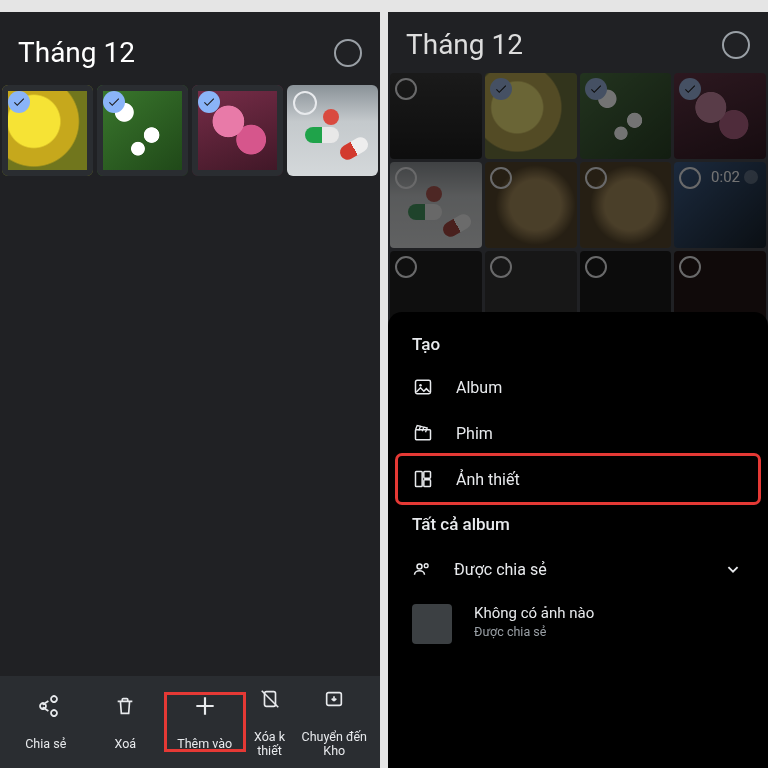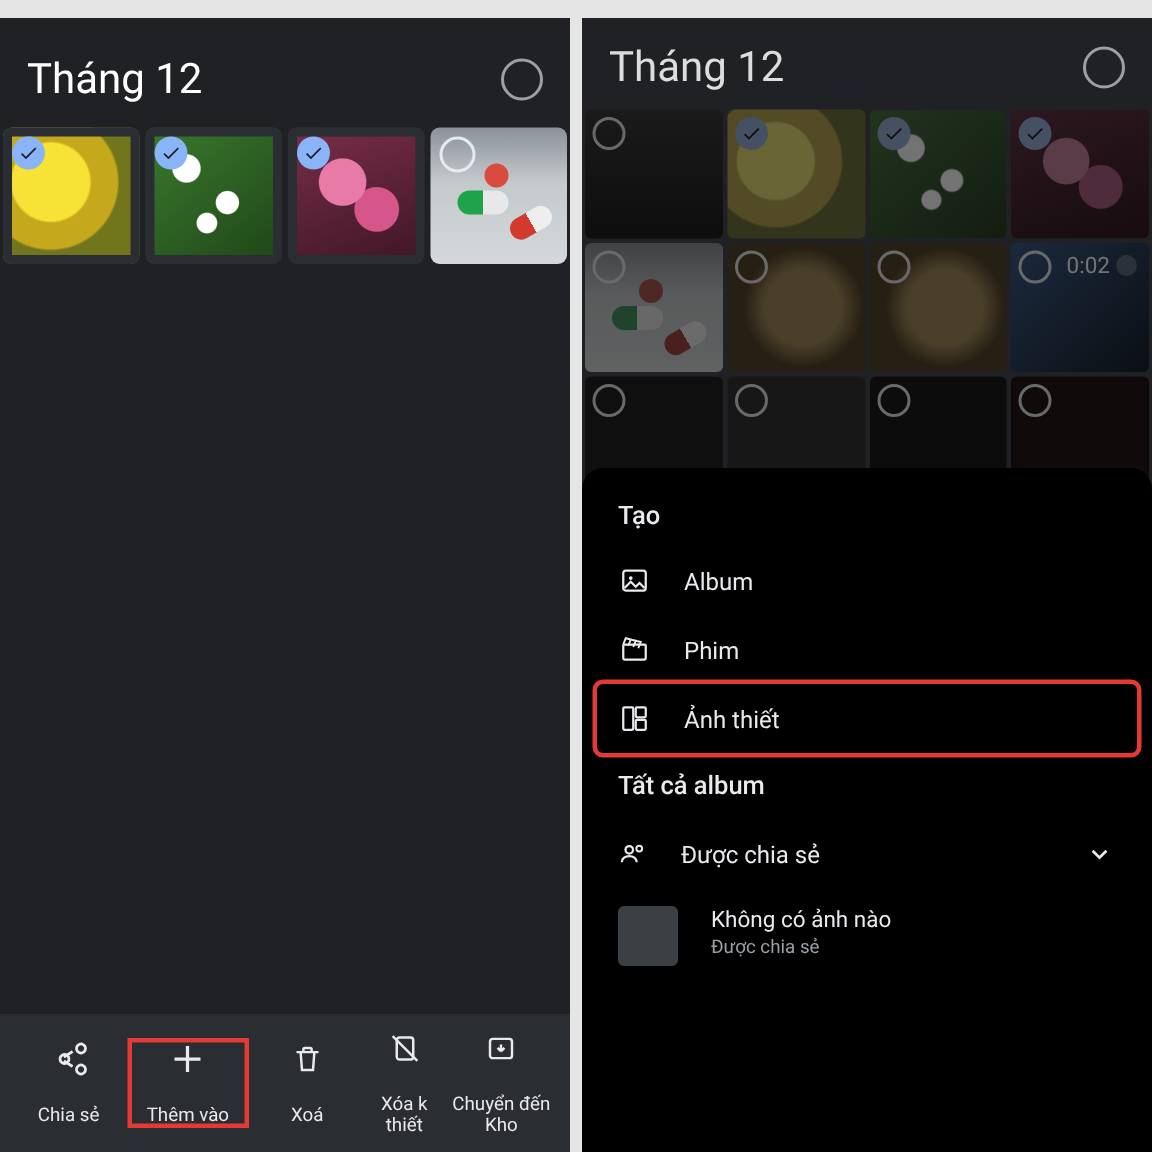--- a/index.html
+++ b/index.html
@@ -104,35 +104,35 @@
 
   <div class="bbar">
     <div class="act">
       <span class="ic">
             <svg viewBox="0 0 24 24" width="24" height="24">
               <path fill="none" stroke="#e8eaed" stroke-width="1.8" d="M17 5a3 3 0 1 1 0 .01M17 19a3 3 0 1 1 0 .01M6 12a3 3 0 1 1 0 .01M8.6 10.7 14.4 7M8.6 13.3l5.8 3.7"></path>
             </svg>
           </span>
       <span>Chia sẻ</span>
     </div>
+    <div class="act">
+      <span class="ic">
+            <svg viewBox="0 0 24 24" width="22" height="22">
+              <path fill="none" stroke="#e8eaed" stroke-width="1.8" d="M4 7h16M9 7V5a1 1 0 0 1 1-1h4a1 1 0 0 1 1 1v2M7 7l1 13h8l1-13"></path>
+            </svg>
+          </span>
+      <span>Xoá</span>
+    </div>
     <div class="act redbox">
       <span class="ic">
             <svg viewBox="0 0 24 24" width="26" height="26">
               <path stroke="#e8eaed" stroke-width="2" d="M12 4v16M4 12h16"></path>
             </svg>
           </span>
       <span>Thêm vào</span>
-    </div>
-    <div class="act">
-      <span class="ic">
-            <svg viewBox="0 0 24 24" width="22" height="22">
-              <path fill="none" stroke="#e8eaed" stroke-width="1.8" d="M4 7h16M9 7V5a1 1 0 0 1 1-1h4a1 1 0 0 1 1 1v2M7 7l1 13h8l1-13"></path>
-            </svg>
-          </span>
-      <span>Xoá</span>
     </div>
     <div class="act" style="flex:0 0 50px">
       <span class="ic">
             <svg viewBox="0 0 24 24" width="22" height="22">
               <rect x="6" y="4" width="12" height="16" rx="2" fill="none" stroke="#e8eaed" stroke-width="1.8"></rect>
               <path stroke="#e8eaed" stroke-width="1.8" d="M3 3l18 18"></path>
             </svg>
           </span>
       <span>Xóa k thiết</span>
     </div>

